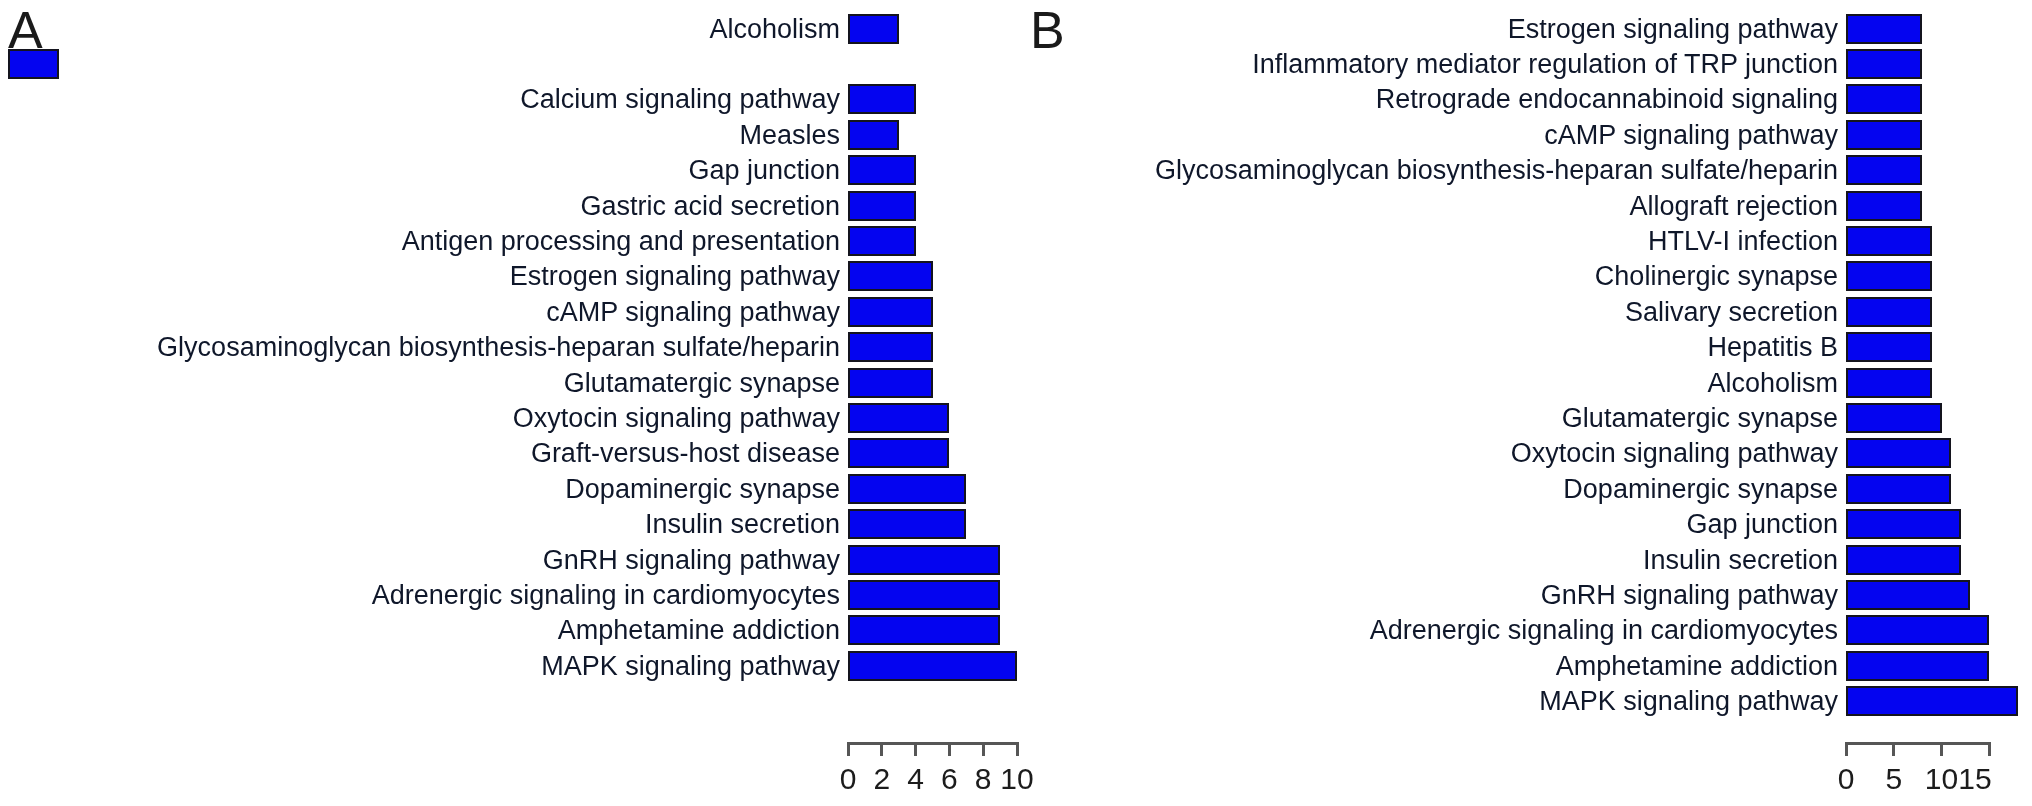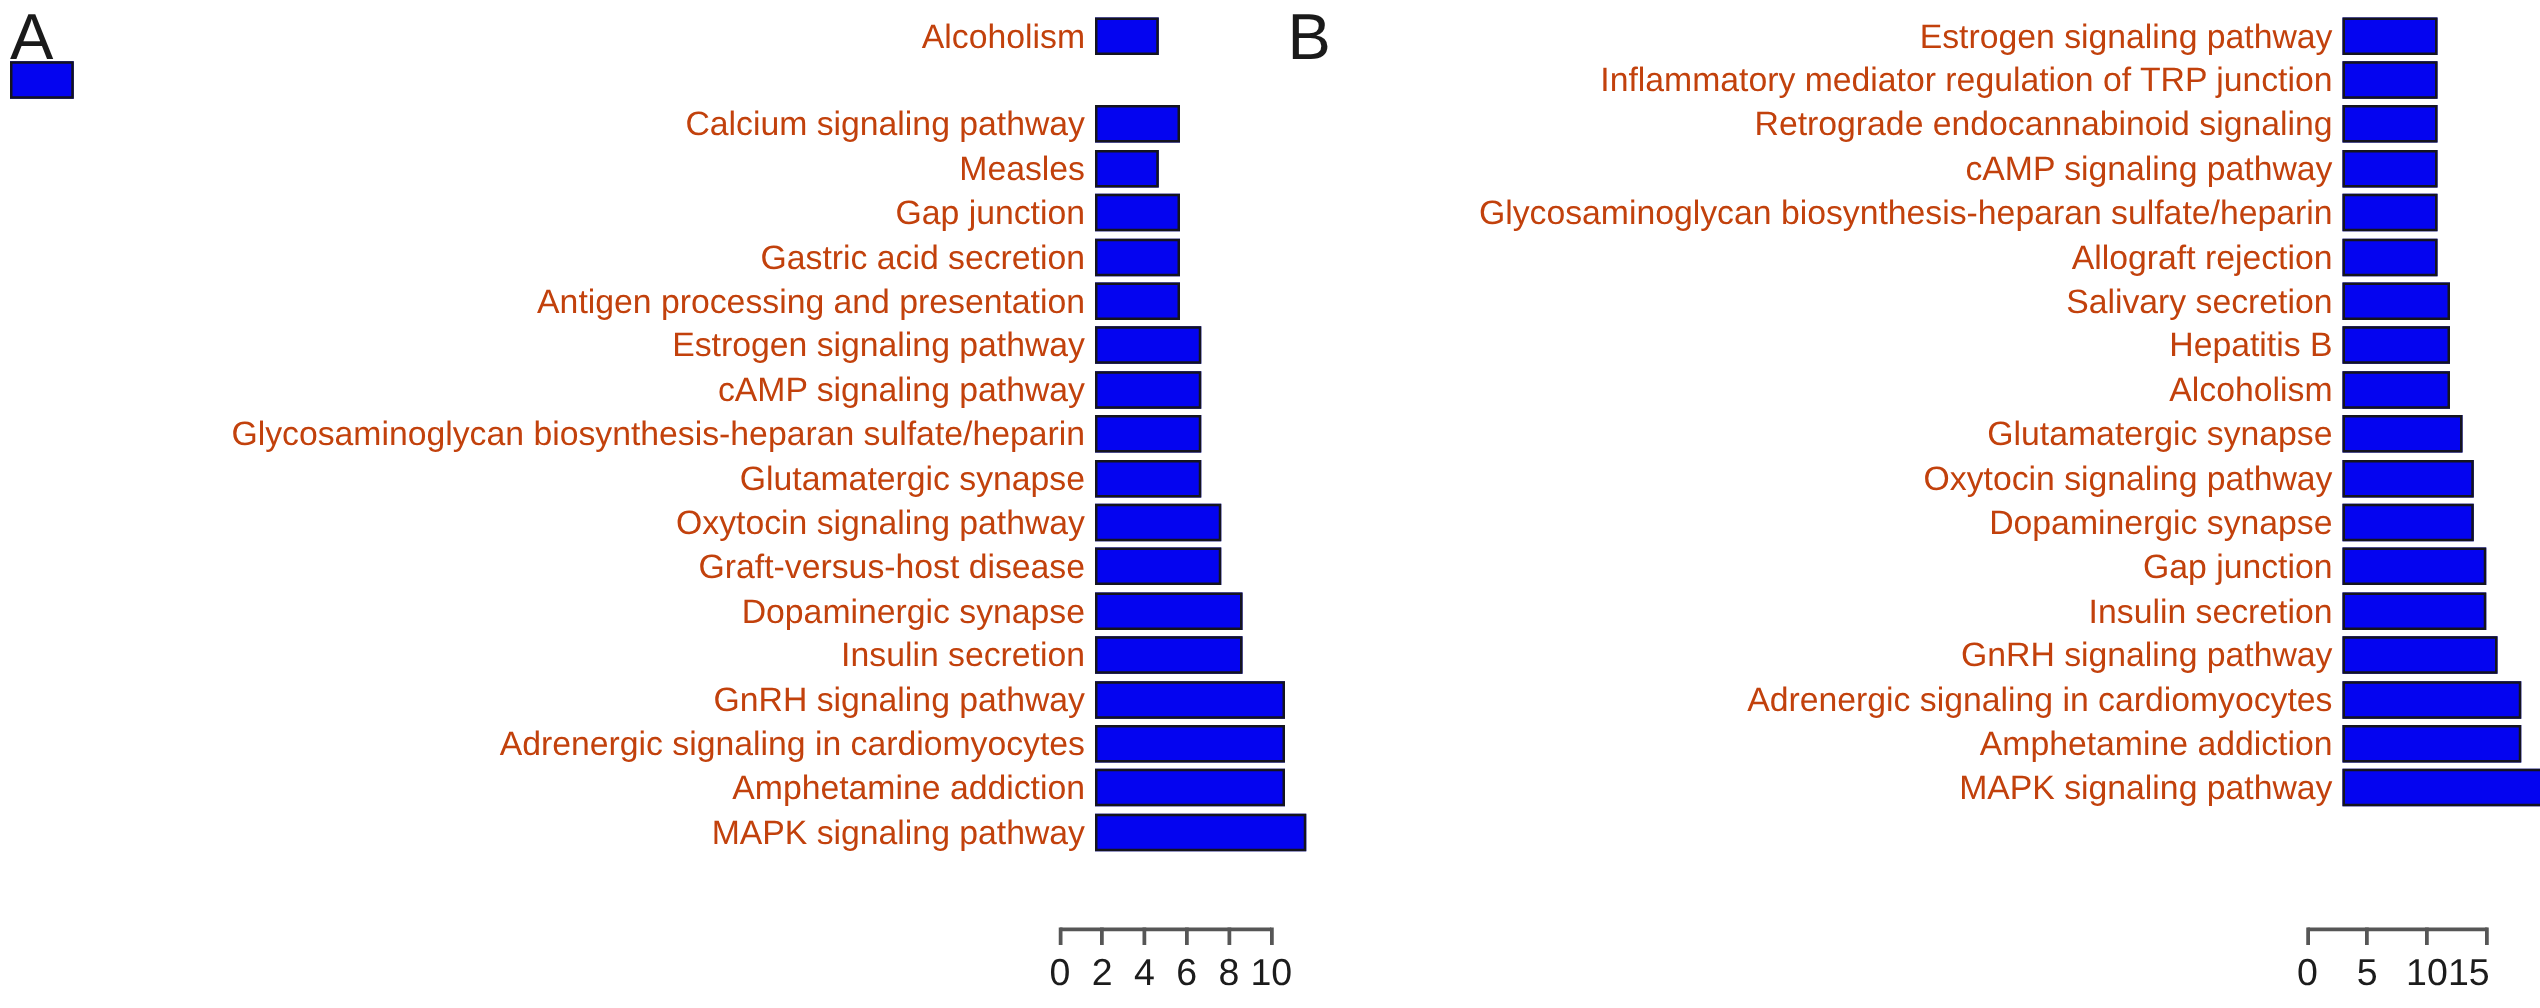--- a/index.html
+++ b/index.html
@@ -44,23 +44,22 @@
   .bar-row {
     height: 35.4px;
     display: flex;
     align-items: center;
   }
   .category-label {
     font-size: 27px;
     line-height: 30px;
     text-align: right;
     white-space: nowrap;
-    color: #c2410c;
+    color: #0f172a;
     flex: 0 0 auto;
-    padding-left: 28px;
   }
   #panel-a .category-label { width: 840px; }
   #panel-b .category-label { width: 818px; }
   .bar {
     height: 30px;
     margin-left: 8px;
     box-sizing: border-box;
     background: #0404f0;
     border: 2px solid #14141e;
     flex: 0 0 auto;
@@ -203,20 +202,28 @@
           <div class="category-label">cAMP signaling pathway</div>
           <div class="bar" style="width: 76.448px;"></div>
         </div>
         <div class="bar-row">
           <div class="category-label">Glycosaminoglycan biosynthesis-heparan sulfate/heparin</div>
           <div class="bar" style="width: 76.448px;"></div>
         </div>
         <div class="bar-row">
           <div class="category-label">Allograft rejection</div>
           <div class="bar" style="width: 76.448px;"></div>
+        </div>
+        <div class="bar-row">
+          <div class="category-label">HTLV-I infection</div>
+          <div class="bar" style="width: 86.004px;"></div>
+        </div>
+        <div class="bar-row">
+          <div class="category-label">Cholinergic synapse</div>
+          <div class="bar" style="width: 86.004px;"></div>
         </div>
         <div class="bar-row">
           <div class="category-label">Salivary secretion</div>
           <div class="bar" style="width: 86.004px;"></div>
         </div>
         <div class="bar-row">
           <div class="category-label">Hepatitis B</div>
           <div class="bar" style="width: 86.004px;"></div>
         </div>
         <div class="bar-row">

